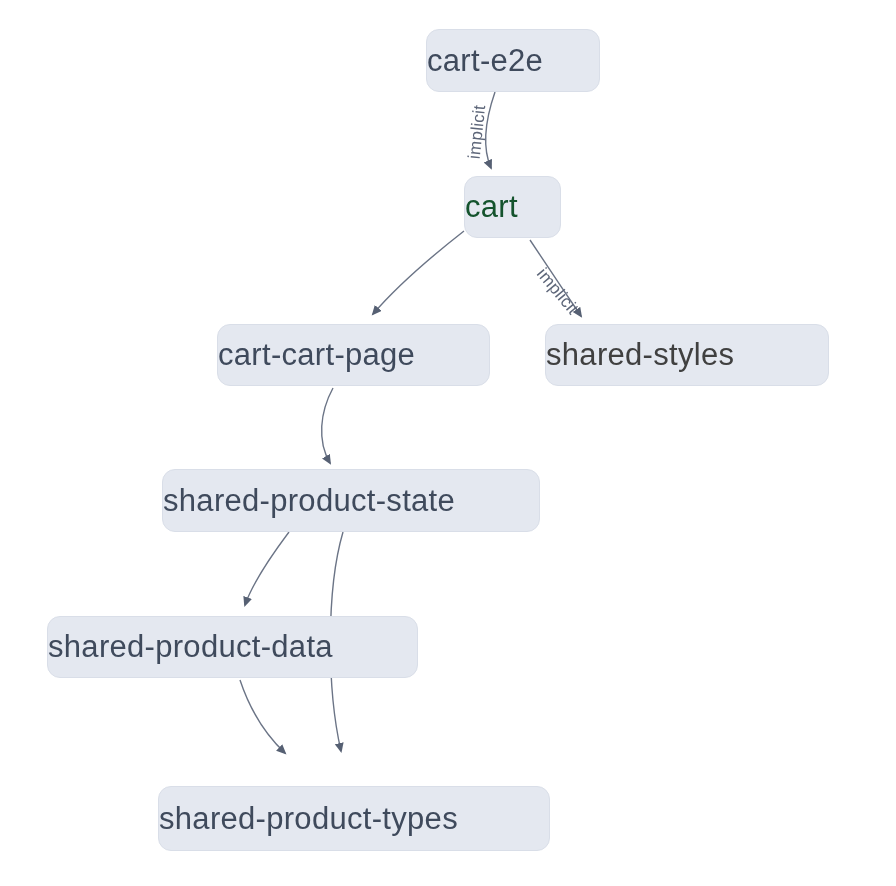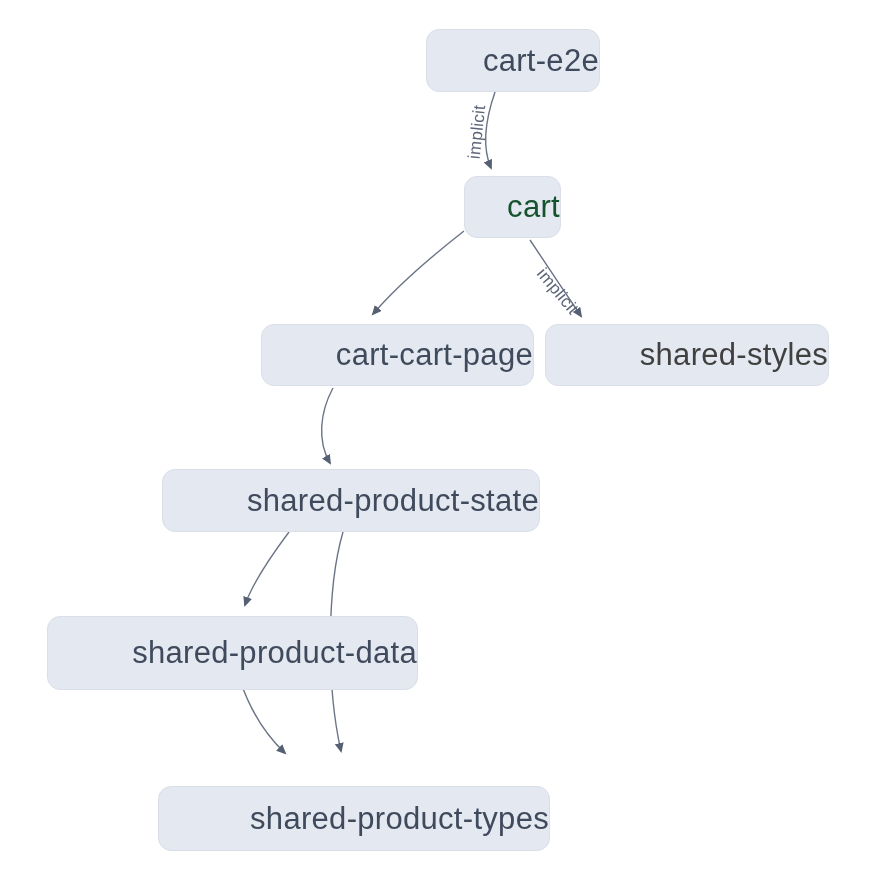--- a/index.html
+++ b/index.html
@@ -14,21 +14,21 @@
   svg.edge-layer {
     position: absolute;
     left: 0; top: 0;
     width: 896px; height: 886px;
     z-index: 1;
   }
   .node {
     position: absolute;
     display: flex;
     align-items: center;
-    justify-content: flex-end;
+    justify-content: flex-start;
     border-radius: 13px;
     font-size: 31px;
     letter-spacing: 0.3px;
     z-index: 2;
     cursor: pointer;
     box-sizing: border-box;
     white-space: nowrap;
   }
   .edge-label {
     font-family: "Liberation Sans", "DejaVu Sans", sans-serif;
@@ -55,28 +55,28 @@
       <path d="M 289 532 C 271 556, 253 582, 245 605" fill="none" stroke="#6b7486" stroke-width="1.4" marker-end="url(#arrowhead)"></path>
       <path d="M 343 532 C 326 590, 327 690, 341 751" fill="none" stroke="#6b7486" stroke-width="1.4" marker-end="url(#arrowhead)"></path>
       <path d="M 240 680 C 250 710, 266 735, 285 753" fill="none" stroke="#6b7486" stroke-width="1.4" marker-end="url(#arrowhead)"></path>
     </svg>
     <div class="node" style="left: 426px; top: 29px; width: 174px; height: 63px; background: rgb(228, 232, 240); border: 1px solid rgb(217, 222, 232); color: rgb(63, 74, 92);">
       <span>cart-e2e</span>
     </div>
     <div class="node" style="left: 464px; top: 176px; width: 97px; height: 62px; background: rgb(228, 232, 240); border: 1px solid rgb(217, 222, 232); color: #14532d;">
       <span>cart</span>
     </div>
-    <div class="node" style="left: 217px; top: 324px; width: 273px; height: 62px; background: rgb(228, 232, 240); border: 1px solid rgb(217, 222, 232); color: rgb(63, 74, 92); margin-left: 44px;">
+    <div class="node" style="left: 217px; top: 324px; width: 273px; height: 62px; background: rgb(228, 232, 240); border: 1px solid rgb(217, 222, 232); color: rgb(63, 74, 92);">
       <span>cart-cart-page</span>
     </div>
     <div class="node" style="left: 545px; top: 324px; width: 284px; height: 62px; background: rgb(228, 232, 240); border: 1px solid rgb(217, 222, 232); color: #404040;">
       <span>shared-styles</span>
     </div>
     <div class="node" style="left: 162px; top: 469px; width: 378px; height: 63px; background: rgb(228, 232, 240); border: 1px solid rgb(217, 222, 232); color: rgb(63, 74, 92);">
       <span>shared-product-state</span>
     </div>
-    <div class="node" style="left: 47px; top: 616px; width: 371px; height: 74px; background: rgb(228, 232, 240); border: 1px solid rgb(217, 222, 232); color: rgb(63, 74, 92);">
+    <div class="node" style="left: 47px; top: 616px; width: 371px; height: 62px; background: rgb(228, 232, 240); border: 1px solid rgb(217, 222, 232); color: rgb(63, 74, 92);">
       <span>shared-product-data</span>
     </div>
     <div class="node" style="left: 158px; top: 760px; width: 392px; height: 65px; background: rgb(228, 232, 240); border: 1px solid rgb(217, 222, 232); color: rgb(63, 74, 92); margin-top: 26px;">
       <span>shared-product-types</span>
     </div>
   </div>
 
 </body></html>

